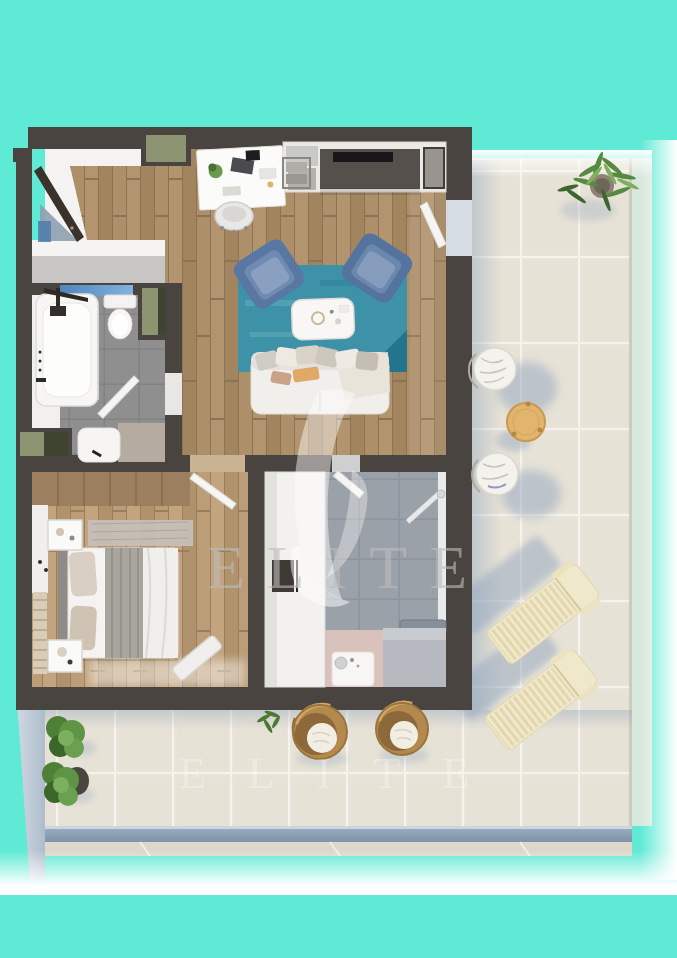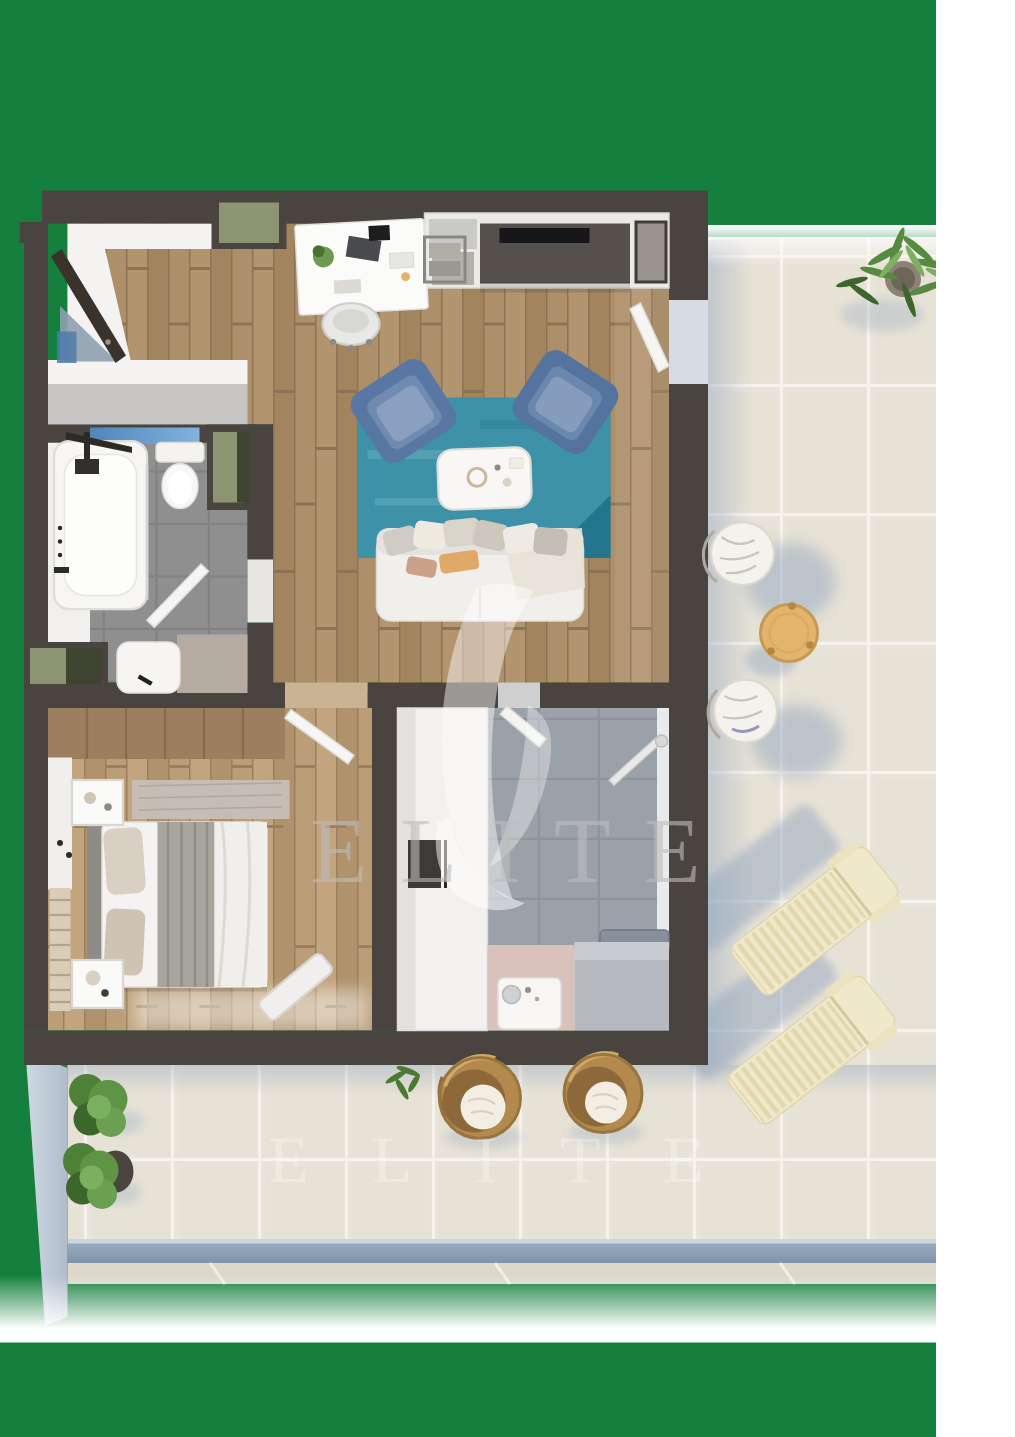--- a/index.html
+++ b/index.html
@@ -1,16 +1,16 @@
 <!DOCTYPE html>
 <html style="--canvas: #ffffff; --wall: #4a4440; --wood: #a98b67; --wood2: #b99b77; --bath_tile: #8f8f8f; --shower_tile: #9aa0a8; --terrace_tile: #e9e4da; --railing: #8296ab; --bevel: #c9d4de; --rug: #3e92a7; --rug_dark: #1f7089; --armchair: #5878a3; --sofa: #f1efec; --accent_blue: #5c8fc2; --olive: #8d9471; --olive_dark: #3e442f; --entry_door: #3a322b; --shadow: #92a6bf; --watermark: #bdbdbd; --lounger: #f0e8ca; --rattan: #b4894d; --plant: #578a41; --plant_dark: #3c662c; --table_wood: #e3b46d; --sink_pink: #d8c2bb;"><head>
 <meta charset="utf-8">
 <style>
   html,body{margin:0;padding:0;background:#fff;}
-  .stage{position:relative;width:624px;height:958px;background:#15803d;overflow:hidden;
+  .stage{position:relative;width:677px;height:958px;background:#5eead4;overflow:hidden;
          font-family:"Liberation Sans",sans-serif;}
   svg{display:block}
   text.wm{font-family:"Liberation Serif",serif;}
 </style>
 </head>
 <body>
 
 <div class="stage">
 <svg width="677" height="958" viewBox="0 0 677 958">
 <defs>

